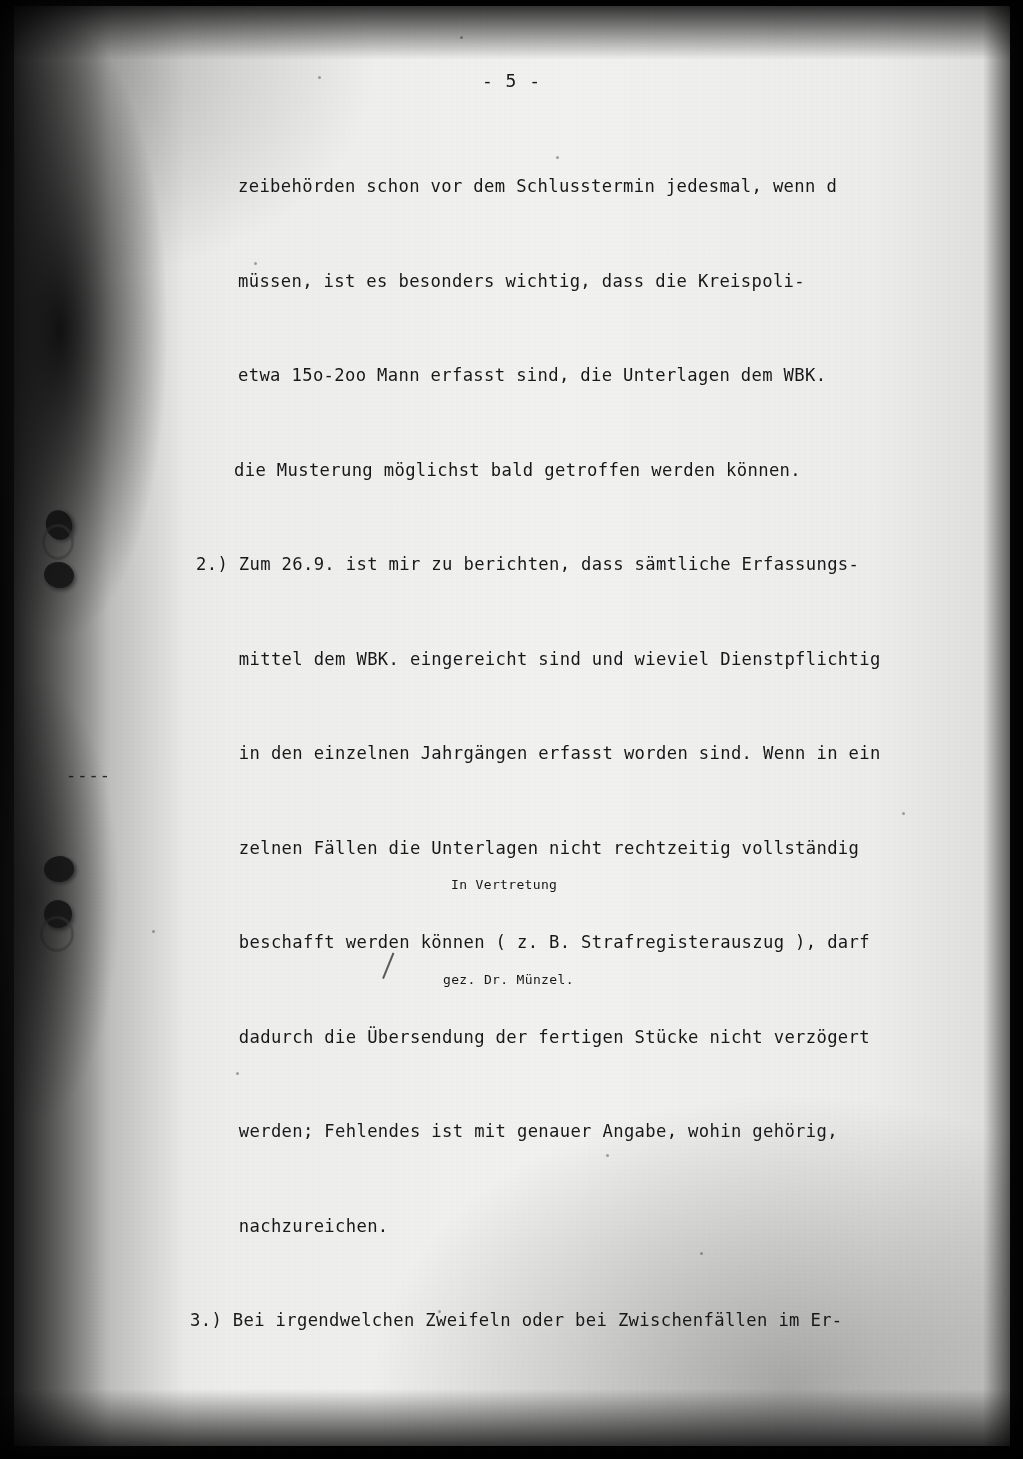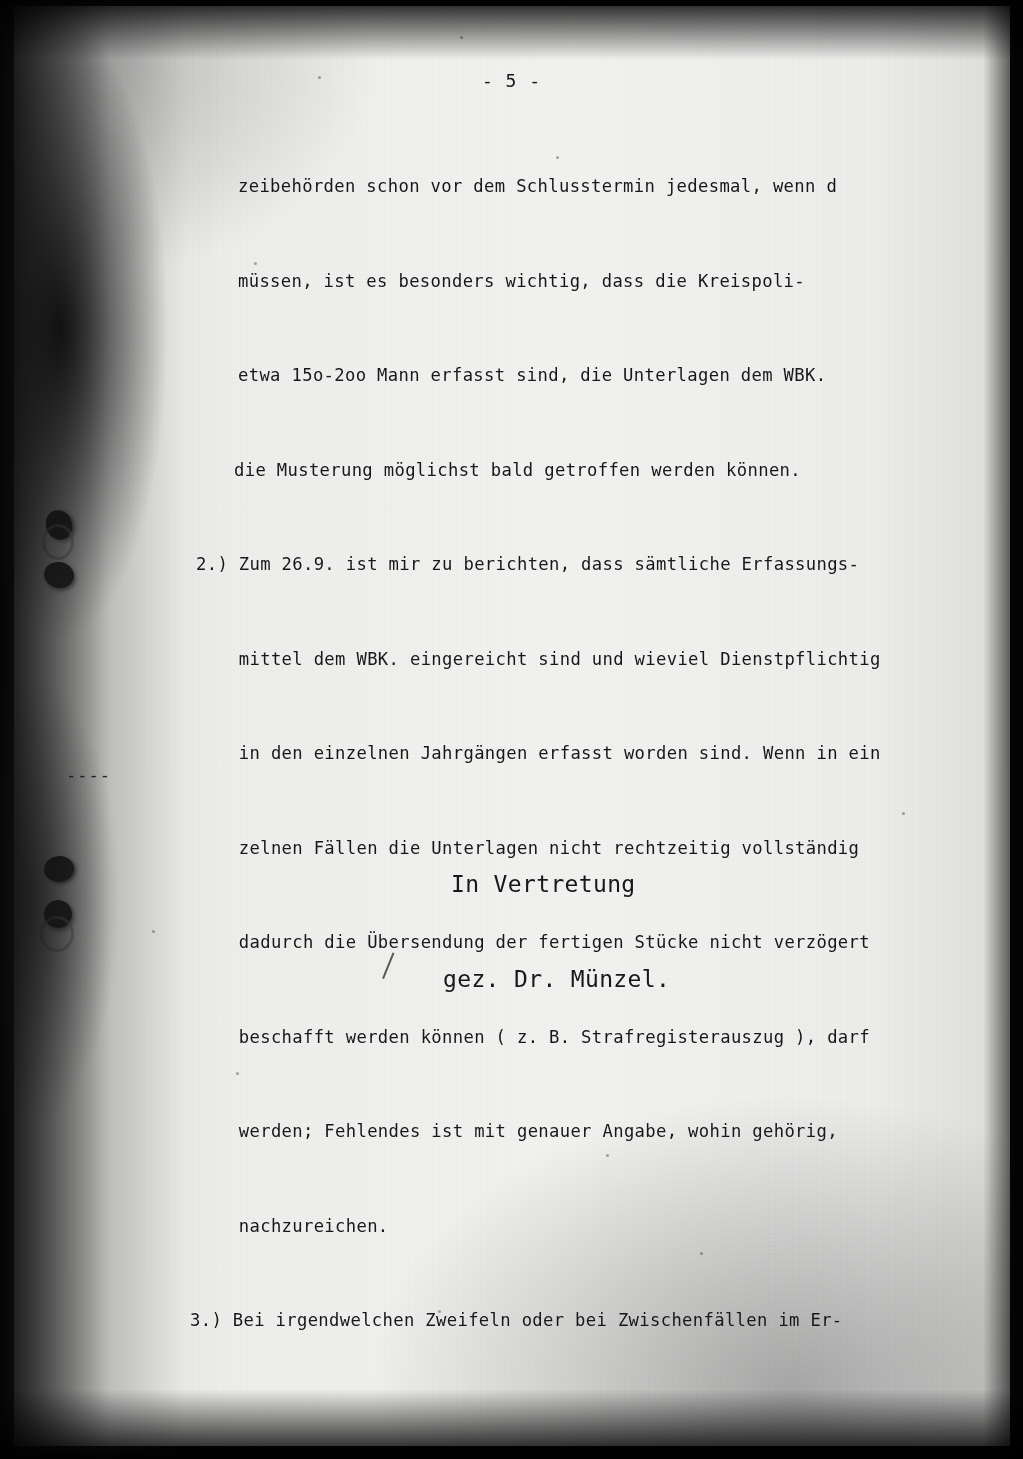--- a/index.html
+++ b/index.html
@@ -99,21 +99,21 @@
   }
   .line {
     white-space: pre;
     display: block;
     transform-origin: left center;
   }
   .closing {
     position: absolute;
     left: 443px;
     top: 806px;
-    font-size: 23px;
+    font-size: 13px;
     line-height: 31.5px;
     letter-spacing: 0.35px;
     white-space: pre;
   }
   .dash-mark {
     position: absolute;
     left: 66px;
     top: 765px;
     font-size: 17px;
     letter-spacing: 1px;
@@ -166,22 +166,22 @@
 
     <div class="body-text">
       <span class="line" style="margin-left:60px;">zeibehörden schon vor dem Schlusstermin jedesmal, wenn d</span>
       <span class="line" style="margin-left:60px;">müssen, ist es besonders wichtig, dass die Kreispoli-</span>
       <span class="line" style="margin-left:60px;">etwa 15o-2oo Mann erfasst sind, die Unterlagen dem WBK.</span>
       <span class="line" style="margin-left:56px;">die Musterung möglichst bald getroffen werden können.</span>
       <span class="line" style="margin-left:18px;">2.) Zum 26.9. ist mir zu berichten, dass sämtliche Erfassungs-</span>
       <span class="line" style="margin-left:18px;">    mittel dem WBK. eingereicht sind und wieviel Dienstpflichtig</span>
       <span class="line" style="margin-left:18px;">    in den einzelnen Jahrgängen erfasst worden sind. Wenn in ein</span>
       <span class="line" style="margin-left:18px;">    zelnen Fällen die Unterlagen nicht rechtzeitig vollständig</span>
+      <span class="line" style="margin-left:18px;">    beschafft werden können ( z. B. Strafregisterauszug ), darf</span>
       <span class="line" style="margin-left:18px;">    dadurch die Übersendung der fertigen Stücke nicht verzögert</span>
-      <span class="line" style="margin-left:18px;">    beschafft werden können ( z. B. Strafregisterauszug ), darf</span>
       <span class="line" style="margin-left:18px;">    werden; Fehlendes ist mit genauer Angabe, wohin gehörig,</span>
       <span class="line" style="margin-left:18px;">    nachzureichen.</span>
       <span class="line" style="margin-left:12px;">3.) Bei irgendwelchen Zweifeln oder bei Zwischenfällen im Er-</span>
       
       
       
       
       
       
       

